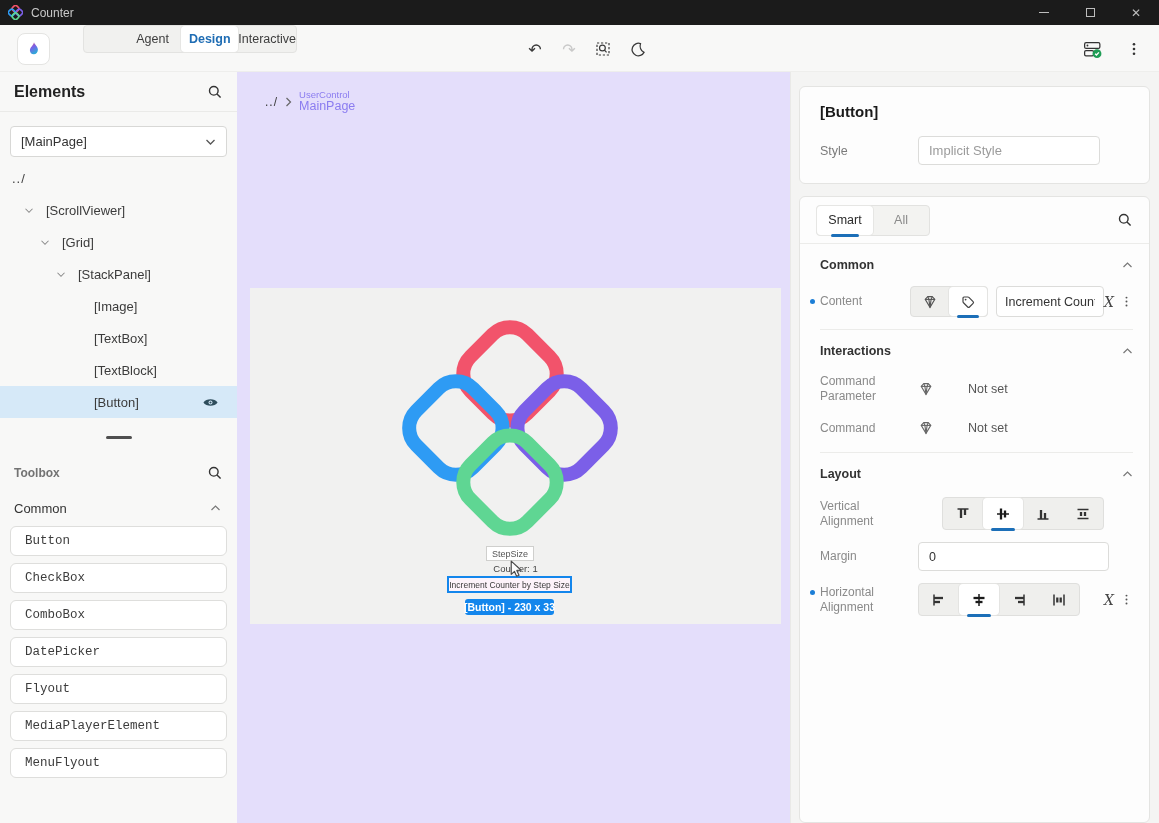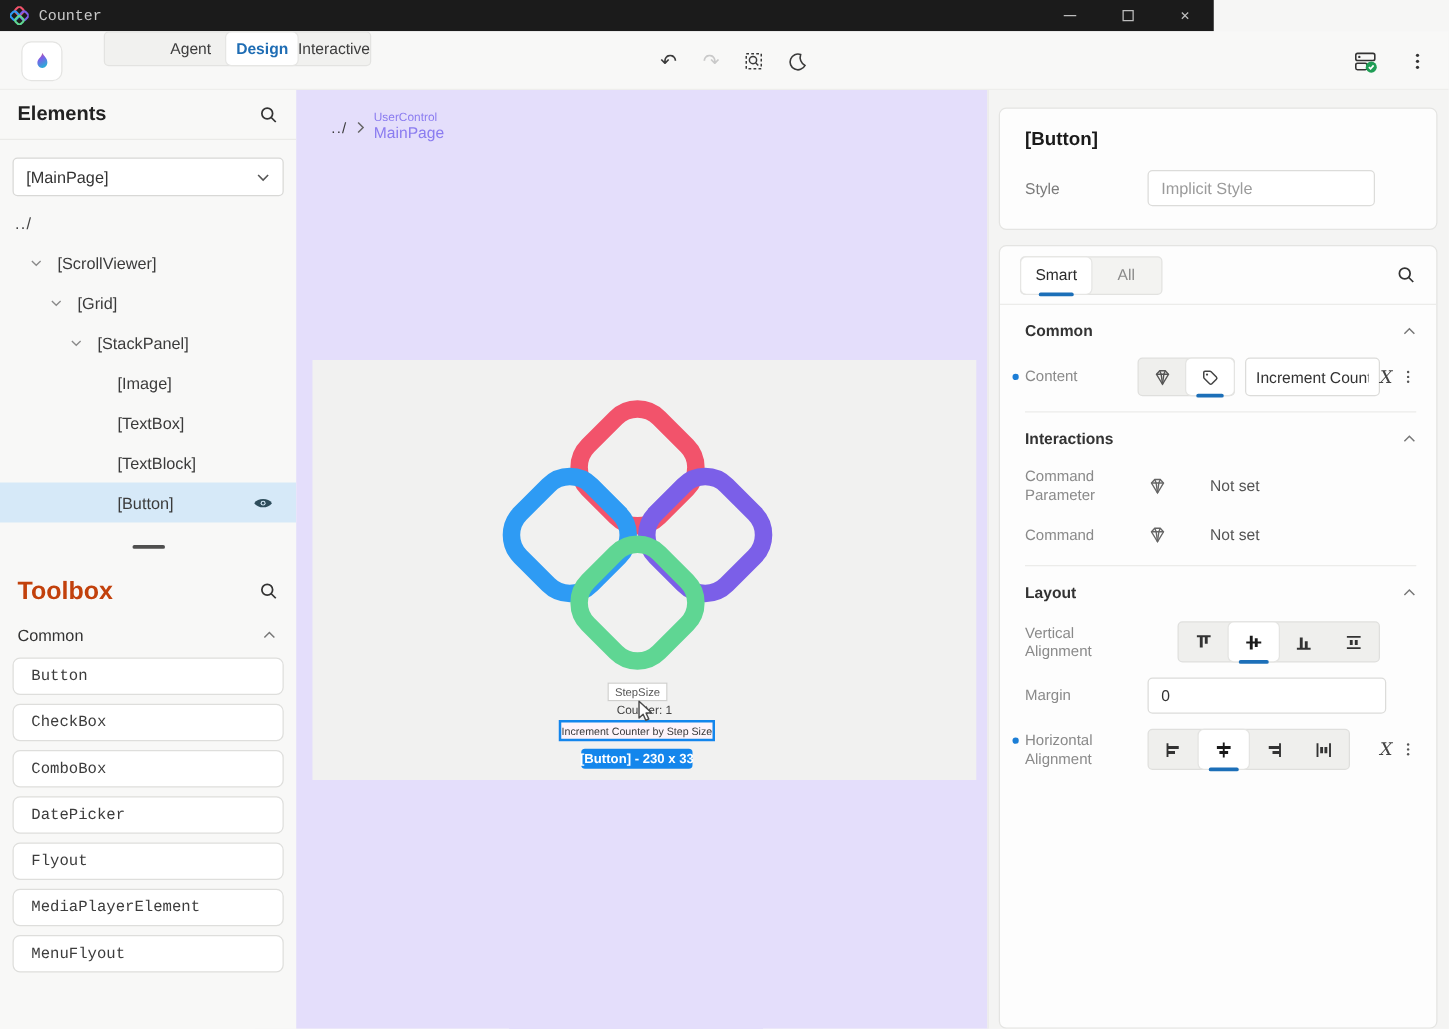--- a/index.html
+++ b/index.html
@@ -1,22 +1,22 @@
 <!DOCTYPE html>
 <html><head>
 <meta charset="utf-8">
 <style>
   * { margin:0; padding:0; box-sizing:border-box; }
   html,body { width:1159px; height:823px; overflow:hidden; }
   body { font-family:"Liberation Sans", sans-serif; background:#f6f6f5; position:relative; }
   svg { display:block; }
 
   
-  .titlebar { position:absolute; top:0; left:0; width:971px; height:25px; background:#1b1b1b;
-              display:flex; align-items:center; color:#cfcfcf;font-family:Liberation Mono, monospace; }
+  .titlebar { position:absolute; top:0; left:0; width:1159px; height:25px; background:#1b1b1b;
+              display:flex; align-items:center; color:#cfcfcf; }
   .titlebar .applogo { margin-left:8px; }
   .titlebar .title { margin-left:8px; font-size:12px; color:#c9c9c9; }
   .wincontrols { margin-left:auto; display:flex; height:100%; }
   .winbtn { width:46px; height:25px; display:flex; align-items:center; justify-content:center; color:#bdbdbd; }
   .winbtn .bar { width:10px; height:1px; background:#bdbdbd; }
   .winbtn .sq  { width:9px; height:9px; border:1px solid #bdbdbd; }
   .winbtn .x   { font-size:12px; line-height:1; }
 
   
   .toolbar { position:absolute; top:25px; left:0; width:1159px; height:47px; background:#f8f8f7;
@@ -52,21 +52,21 @@
   .tree-row .chev { width:10px; margin-right:12px; }
   .tree-row.l1 { padding-left:24px; }
   .tree-row.l2 { padding-left:40px; }
   .tree-row.l3 { padding-left:56px; }
   .tree-row.l4 { padding-left:94px; }
   .tree-row.selected { background:#d6e9f8; }
   .tree-row .eye { margin-left:auto; margin-right:18px; }
   .splitter-zone { height:38px; display:flex; align-items:center; justify-content:center; }
   .splitter { width:26px; height:3px; border-radius:2px; background:#4f4f4f; }
   .toolbox-head { height:34px; display:flex; align-items:center; padding:0 14px; }
-  .toolbox-head .ptitle { font-size:20px; font-weight:bold; color:#c2410c; }
+  .toolbox-head .ptitle { font-size:12px; font-weight:bold; color:#737373; }
   .toolbox-head .spacer { flex:1; }
   .tb-section { height:28px; margin-top:4px; display:flex; align-items:center; padding:0 16px 0 14px; }
   .tb-section .stitle { font-size:13px; color:#333; }
   .tb-section .spacer { flex:1; }
   .tool-items { margin-top:4px; padding:0 10px; }
   .tool-item { height:30px; margin-bottom:7px; background:#fff; border:1px solid #dededc; border-radius:6px;
                display:flex; align-items:center; padding-left:14px; font-size:12.5px; color:#3c3c3c;font-family:Liberation Mono, monospace; }
 
   
   .canvas { width:553px; height:751px; background:#e4defb; position:relative; }

